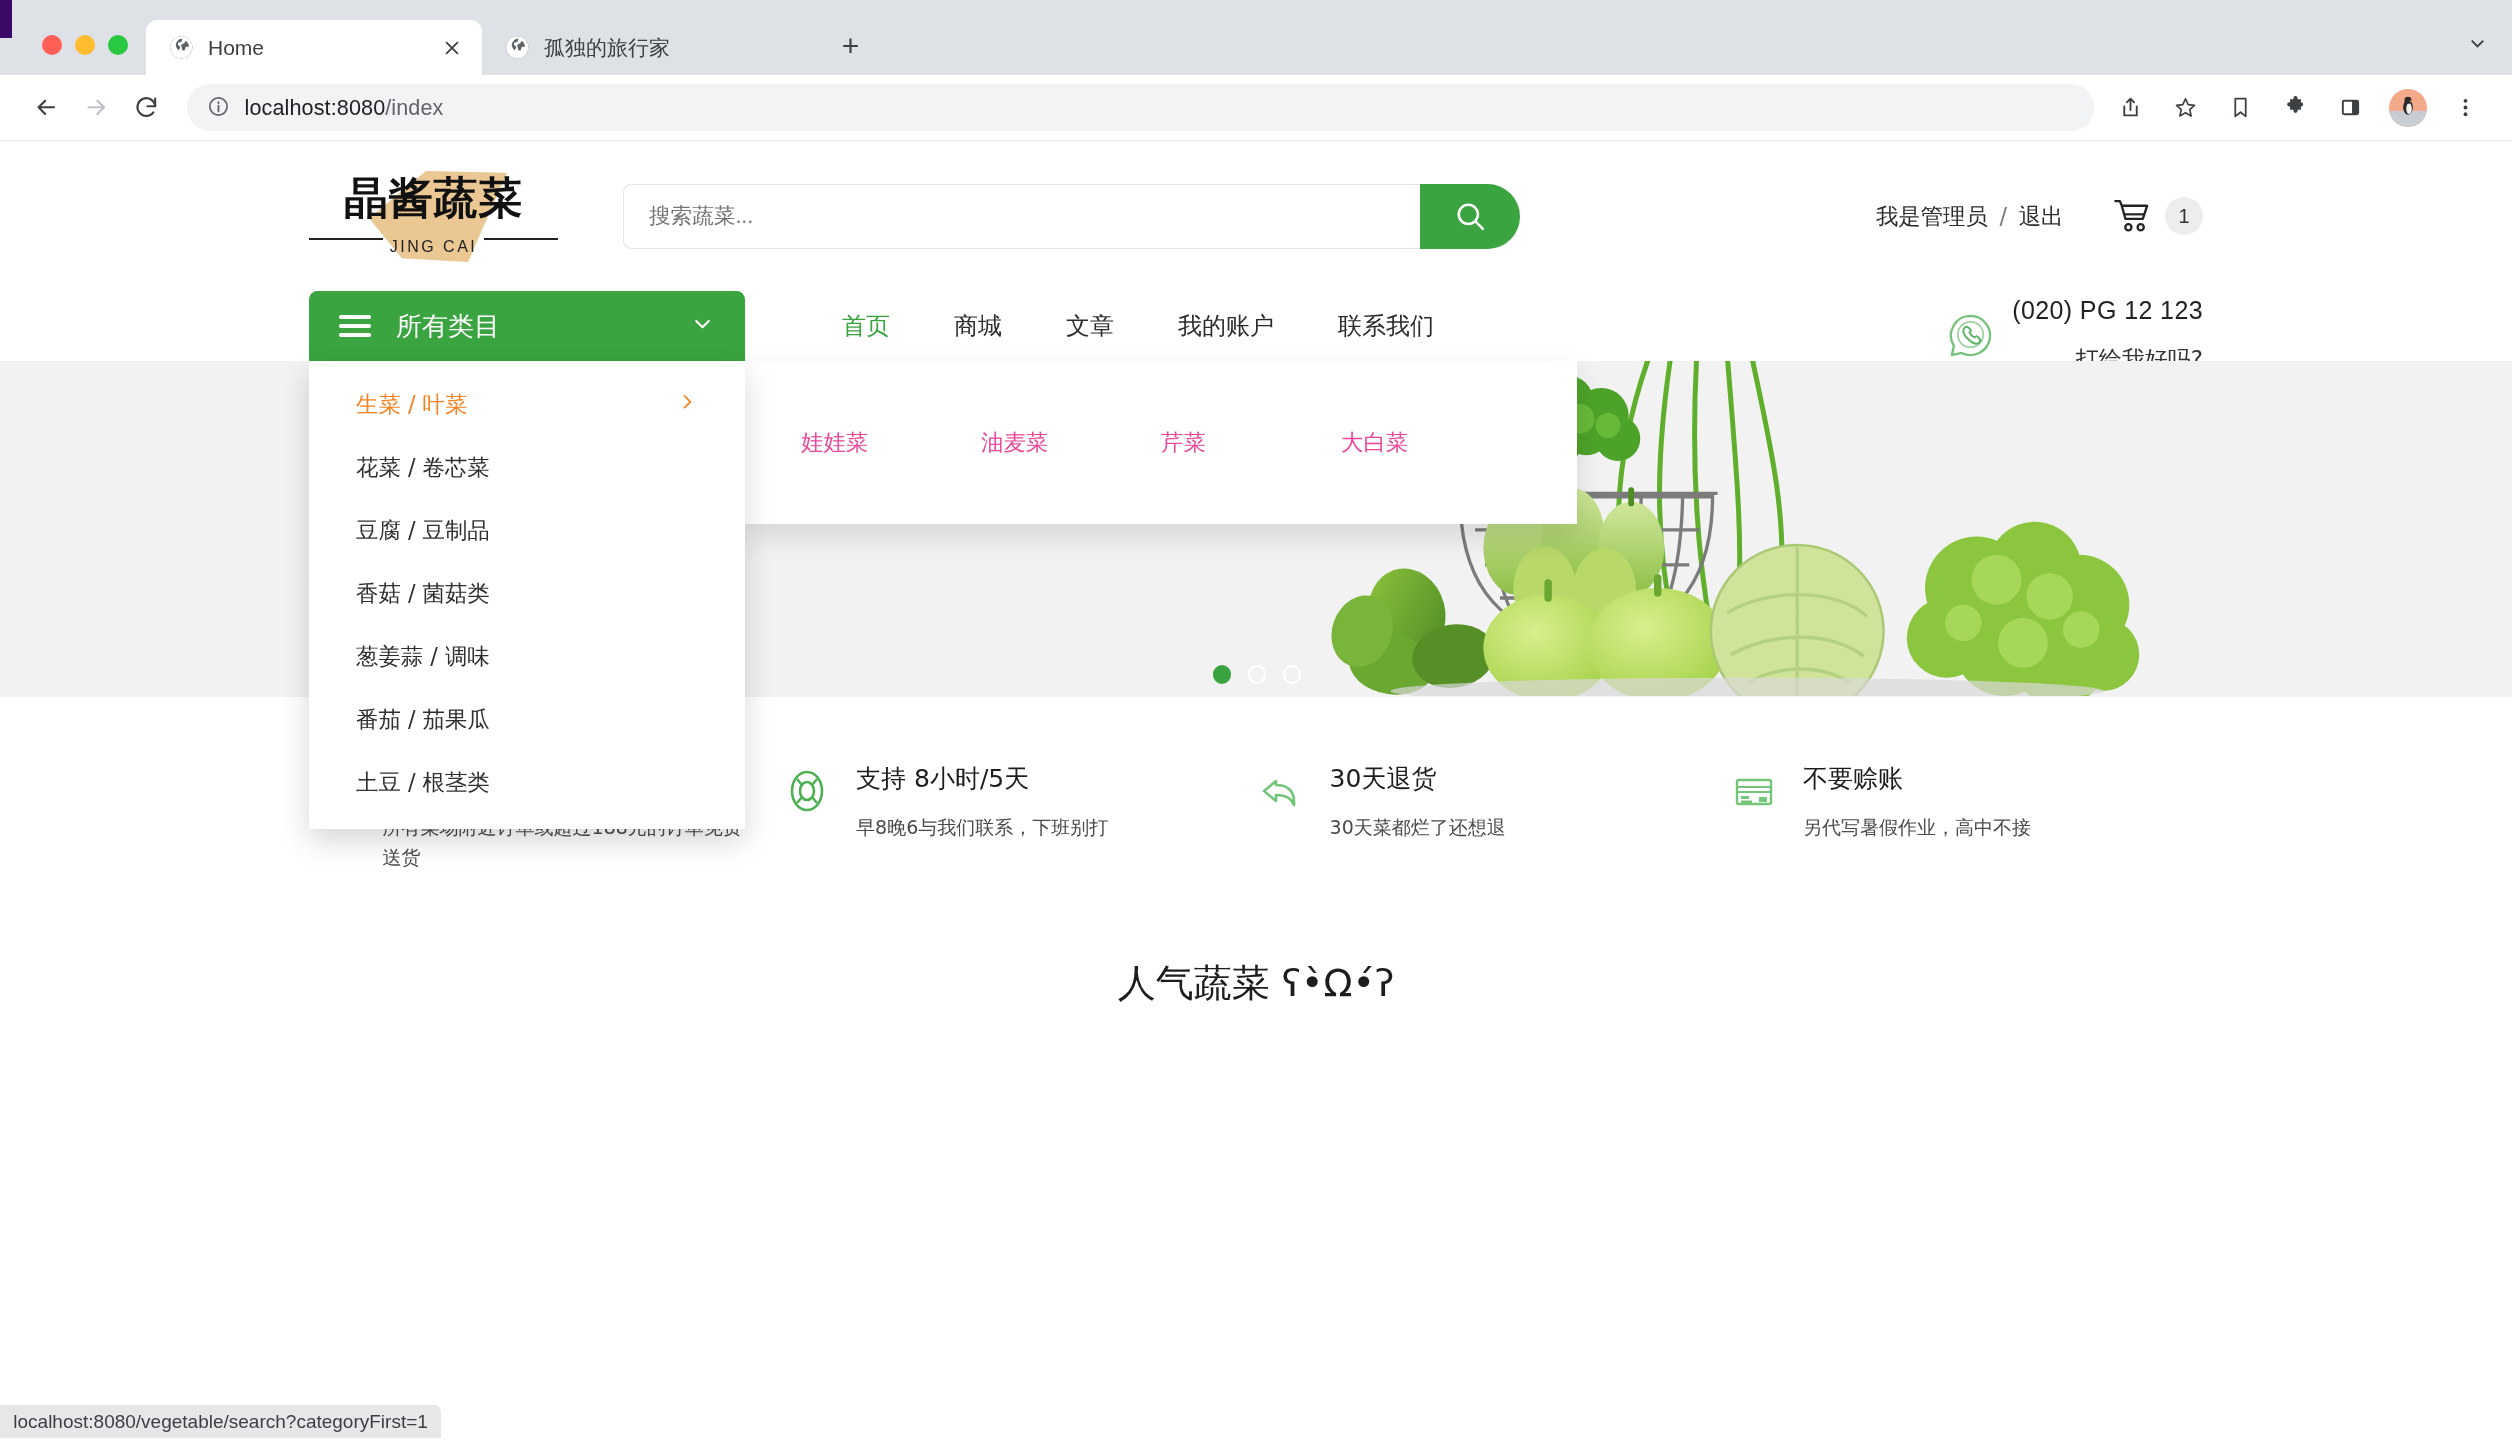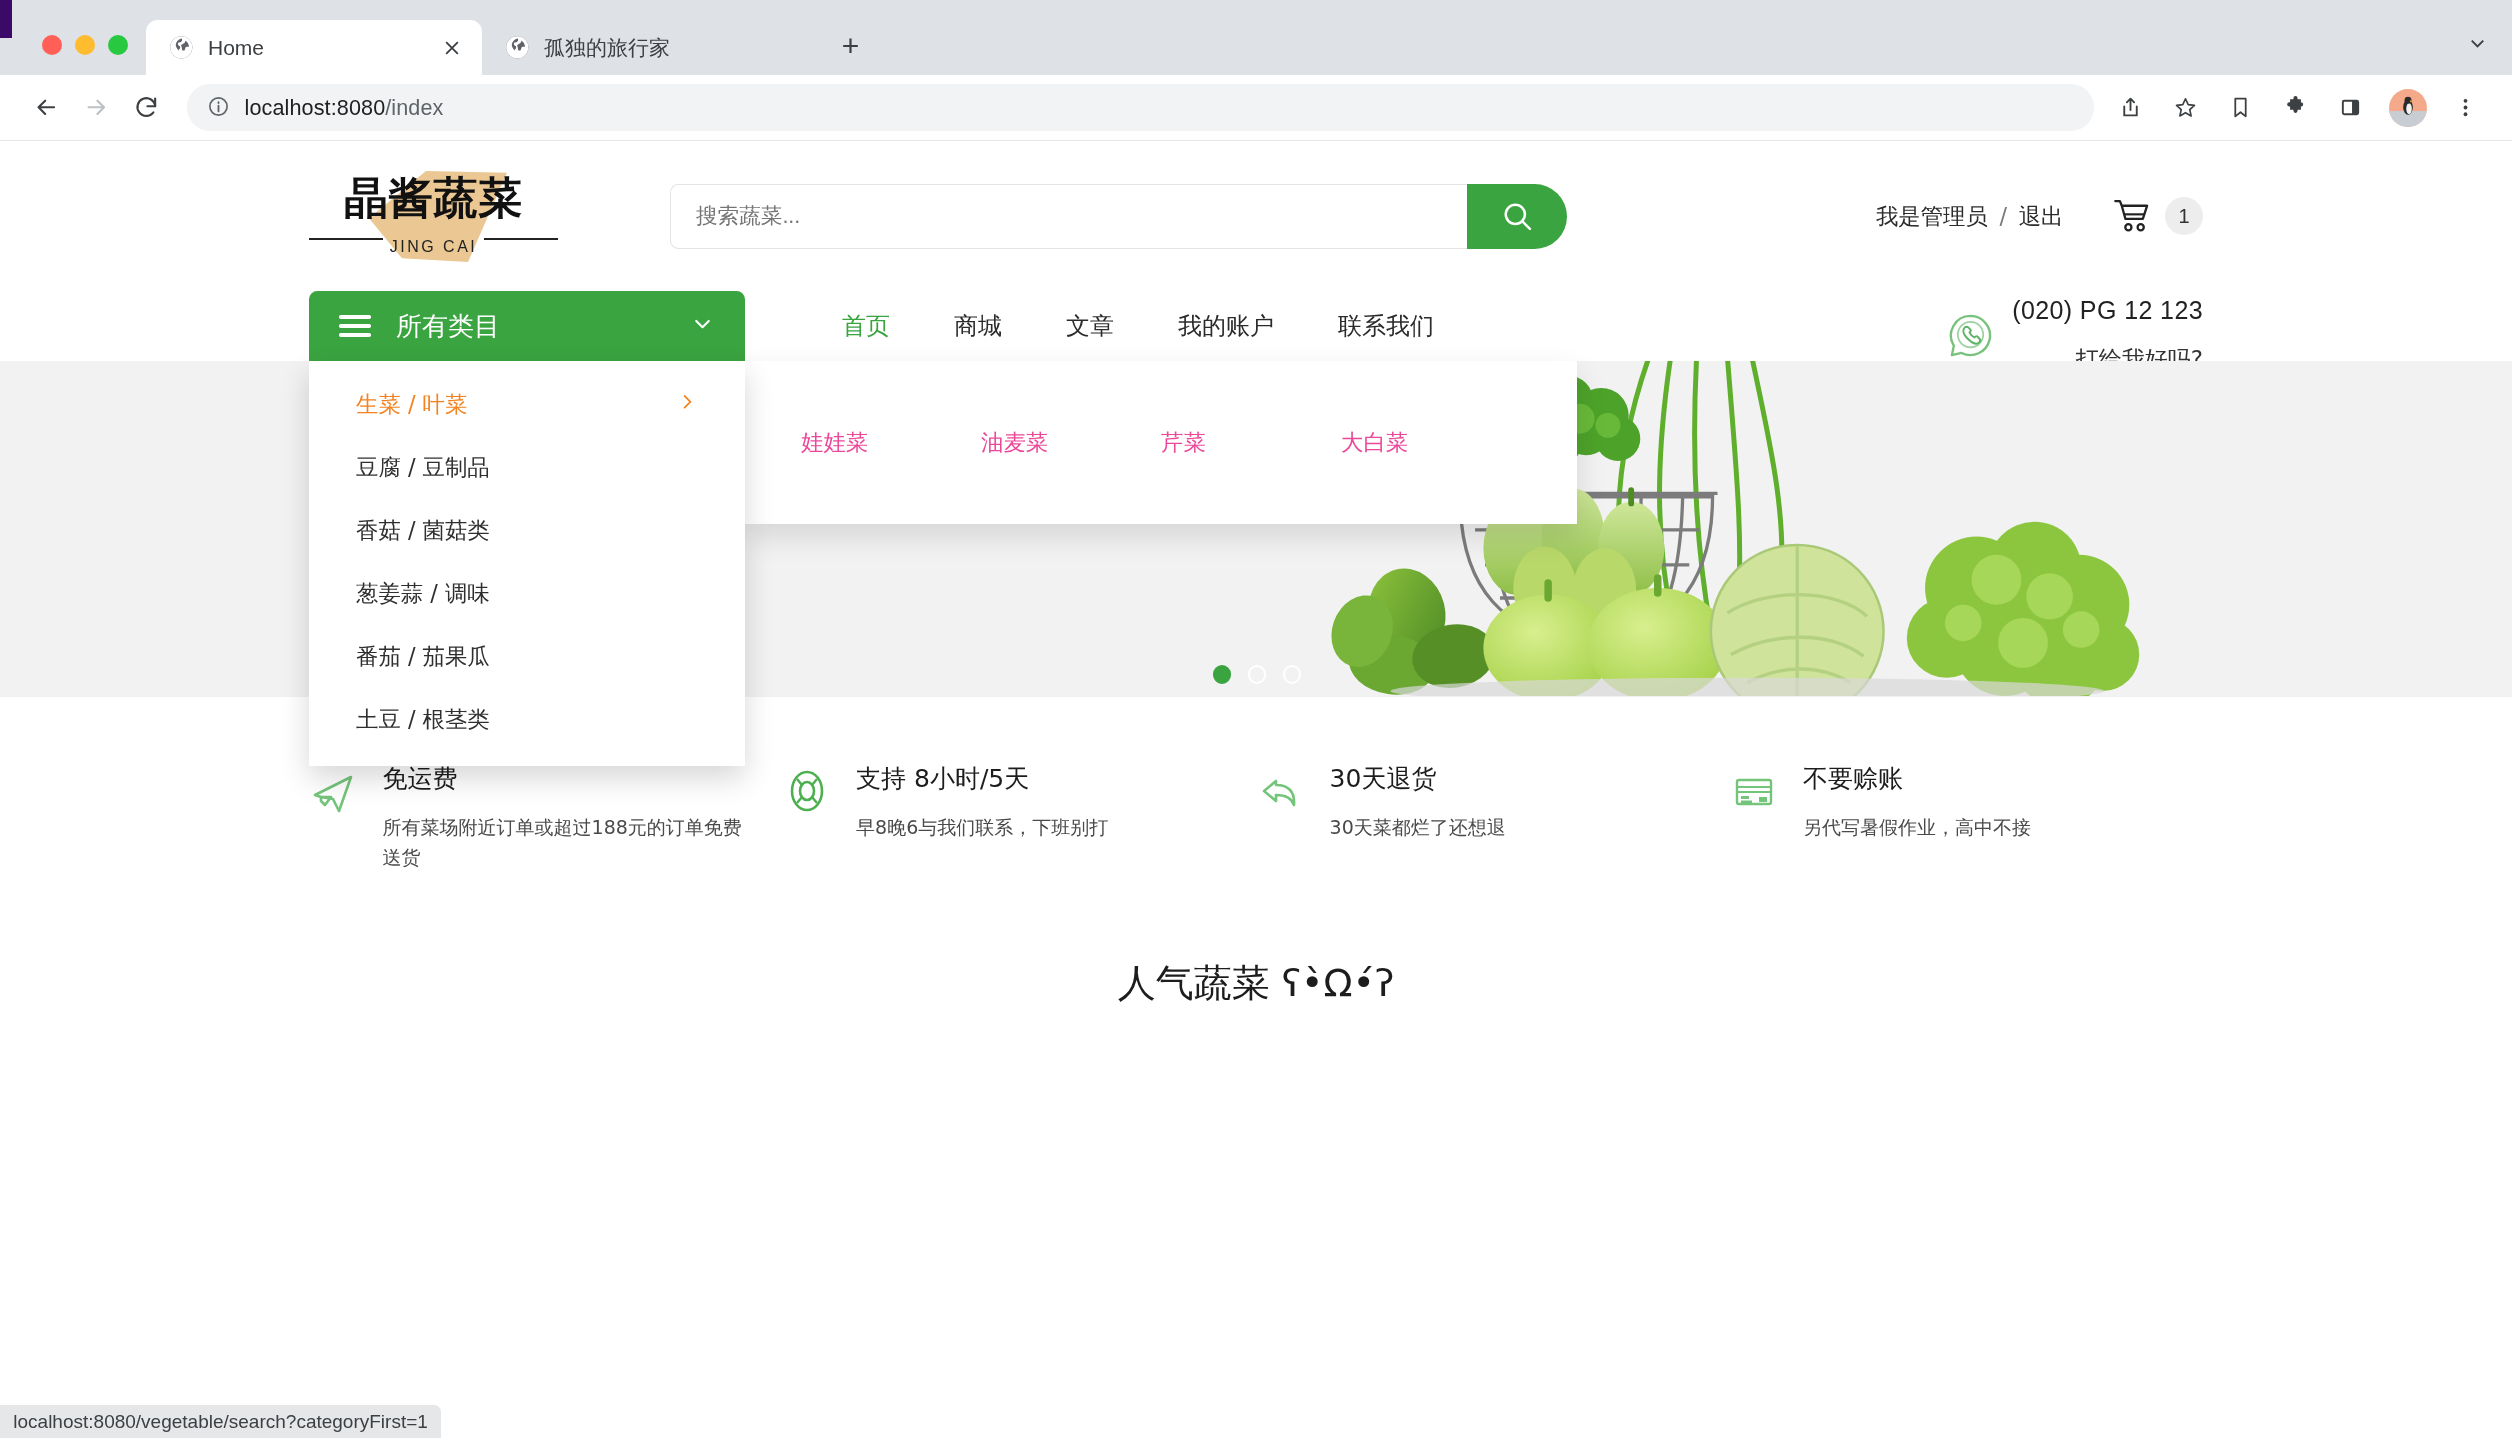--- a/index.html
+++ b/index.html
@@ -72,21 +72,21 @@
   }
   .logo .cn {
     position:absolute; left:0; top:10px; width:100%;
     font-size:44px; font-weight:bold; color:#111; letter-spacing:0.8px;
     font-family:"DejaVu Sans",sans-serif; text-align:center; line-height:1;
   }
   .logo .rule { position:absolute; left:0; bottom:10px; width:100%; display:flex; gap:6.6px; }
   .logo .rule::before, .logo .rule::after { content:""; flex:1; height:1.7px; background:#222; }
   .logo .en { font-size:16px; letter-spacing:2.5px; color:#222; font-family:"Liberation Sans",sans-serif; }
 
-  .search-wrap { margin-left:112px; width:897px; height:65px; display:flex; flex:0 0 auto; }
+  .search-wrap { margin-left:65px; width:897px; height:65px; display:flex; flex:0 0 auto; }
   .search-input {
     flex:1; border:0.8px solid #e3e3e3; border-right:none; border-radius:8.3px 0 0 8.3px;
     background:#fff; font-size:21.6px; color:#8a8a8a; padding:0 25px; outline:none;
     font-family:"Liberation Sans","DejaVu Sans",sans-serif;
   }
   .search-btn {
     width:100px; background:#3aa440; border-radius:0 33px 33px 0;
     display:flex; align-items:center; justify-content:center; border:none; cursor:pointer;
   }
   .hdr-right { margin-left:auto; display:flex; align-items:center; gap:0; }
@@ -367,20 +367,23 @@
 
       <div class="dropdown">
         <div class="dd-item active">
           <span>生菜 / 叶菜</span>
           <span class="dd-arrow">
             <svg viewBox="0 0 24 24" width="21.6" height="21.6">
                 <path d="M9.5 5.5l6.5 6.5-6.5 6.5" stroke="#f58220" stroke-width="2" fill="none" stroke-linecap="round" stroke-linejoin="round"></path>
               </svg>
           </span>
         </div>
+        <div class="dd-item">
+            <span>花菜 / 卷芯菜</span>
+          </div>
         <div class="dd-item">
             <span>豆腐 / 豆制品</span>
           </div>
         <div class="dd-item">
             <span>香菇 / 菌菇类</span>
           </div>
         <div class="dd-item">
             <span>葱姜蒜 / 调味</span>
           </div>
         <div class="dd-item">

